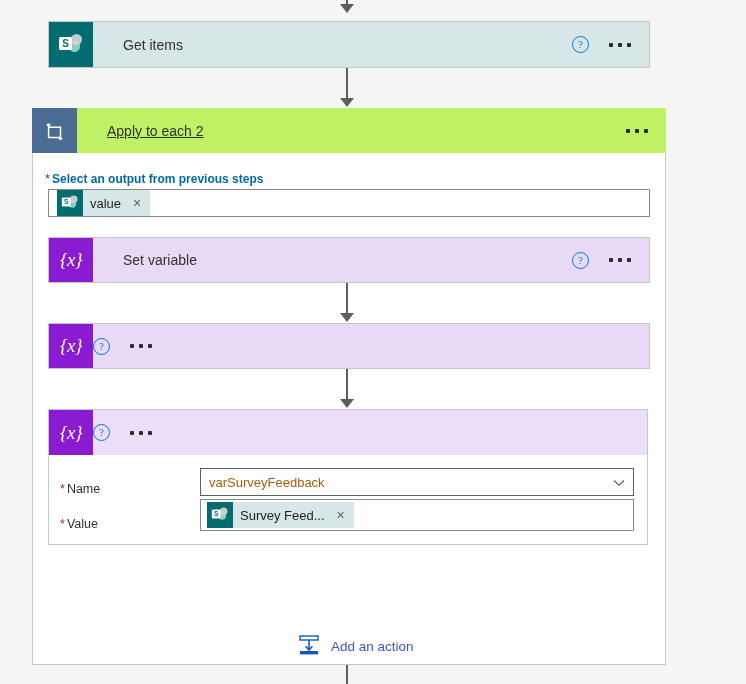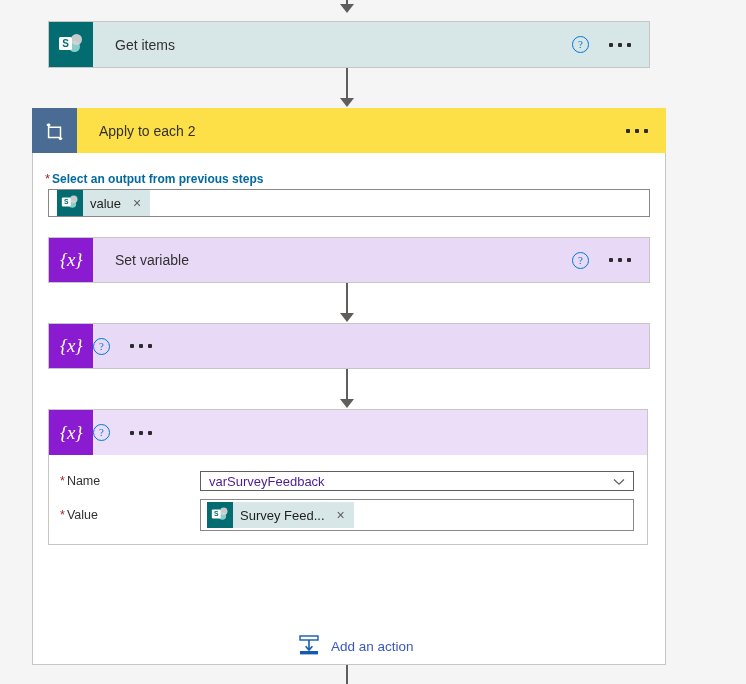--- a/index.html
+++ b/index.html
@@ -55,21 +55,21 @@
   .card-icon {
     width: 44px;
     min-width: 44px;
     height: 100%;
     display: flex;
     align-items: center;
     justify-content: center;
   }
   .card-title {
     flex: 1;
-    padding-left: 22px;
+    padding-left: 30px;
     font-size: 14px;
     color: #323130;
     white-space: nowrap;
     overflow: hidden;
   }
   .card-actions {
     display: flex;
     align-items: center;
     gap: 20px;
     padding-right: 18px;
@@ -99,21 +99,21 @@
     display: block;
     width: 4px;
     height: 4px;
     background: #2b2b2b;
     border-radius: 1px;
   }
 
   
   .teal-card { background: #d7e6e6; }
   .teal-icon { background: #036c70; }
-  .blue-header { background: #fde047; }
+  .blue-header { background: #bef264; text-decoration: underline; }
   .blue-icon { background: #4a6b93; }
   .purple-card { background: #e8d9f7; }
   .purple-card-light { background: #ecdef8; }
   .purple-icon { background: #8a1bd1; }
 
   
   .sp-glyph {
     position: relative;
     width: 24px;
     height: 22px;
@@ -225,37 +225,37 @@
   .panel {
     position: absolute;
     box-sizing: border-box;
     background: #fff;
     border: 1px solid #c8c6c4;
     border-top: none;
   }
   .field-row {
     position: absolute;
     display: flex;
-    align-items: center;
+    align-items: flex-end;
   }
   .field-row .lbl {
     width: 140px;
     min-width: 140px;
     font-size: 12.5px;
   }
   .text-input {
     box-sizing: border-box;
     border: 1px solid #605e5c;
     background: #fff;
-    height: 20px;
+    height: 28px;
     display: flex;
     align-items: center;
     padding: 0 8px;
     font-size: 13px;
-    color: #4c1d95;
+    color: #a16207;
     gap: 35px;
   }
   .chevron {
     margin-left: auto;
     color: #605e5c;
   }
 
   
   .add-action {
     position: absolute;

